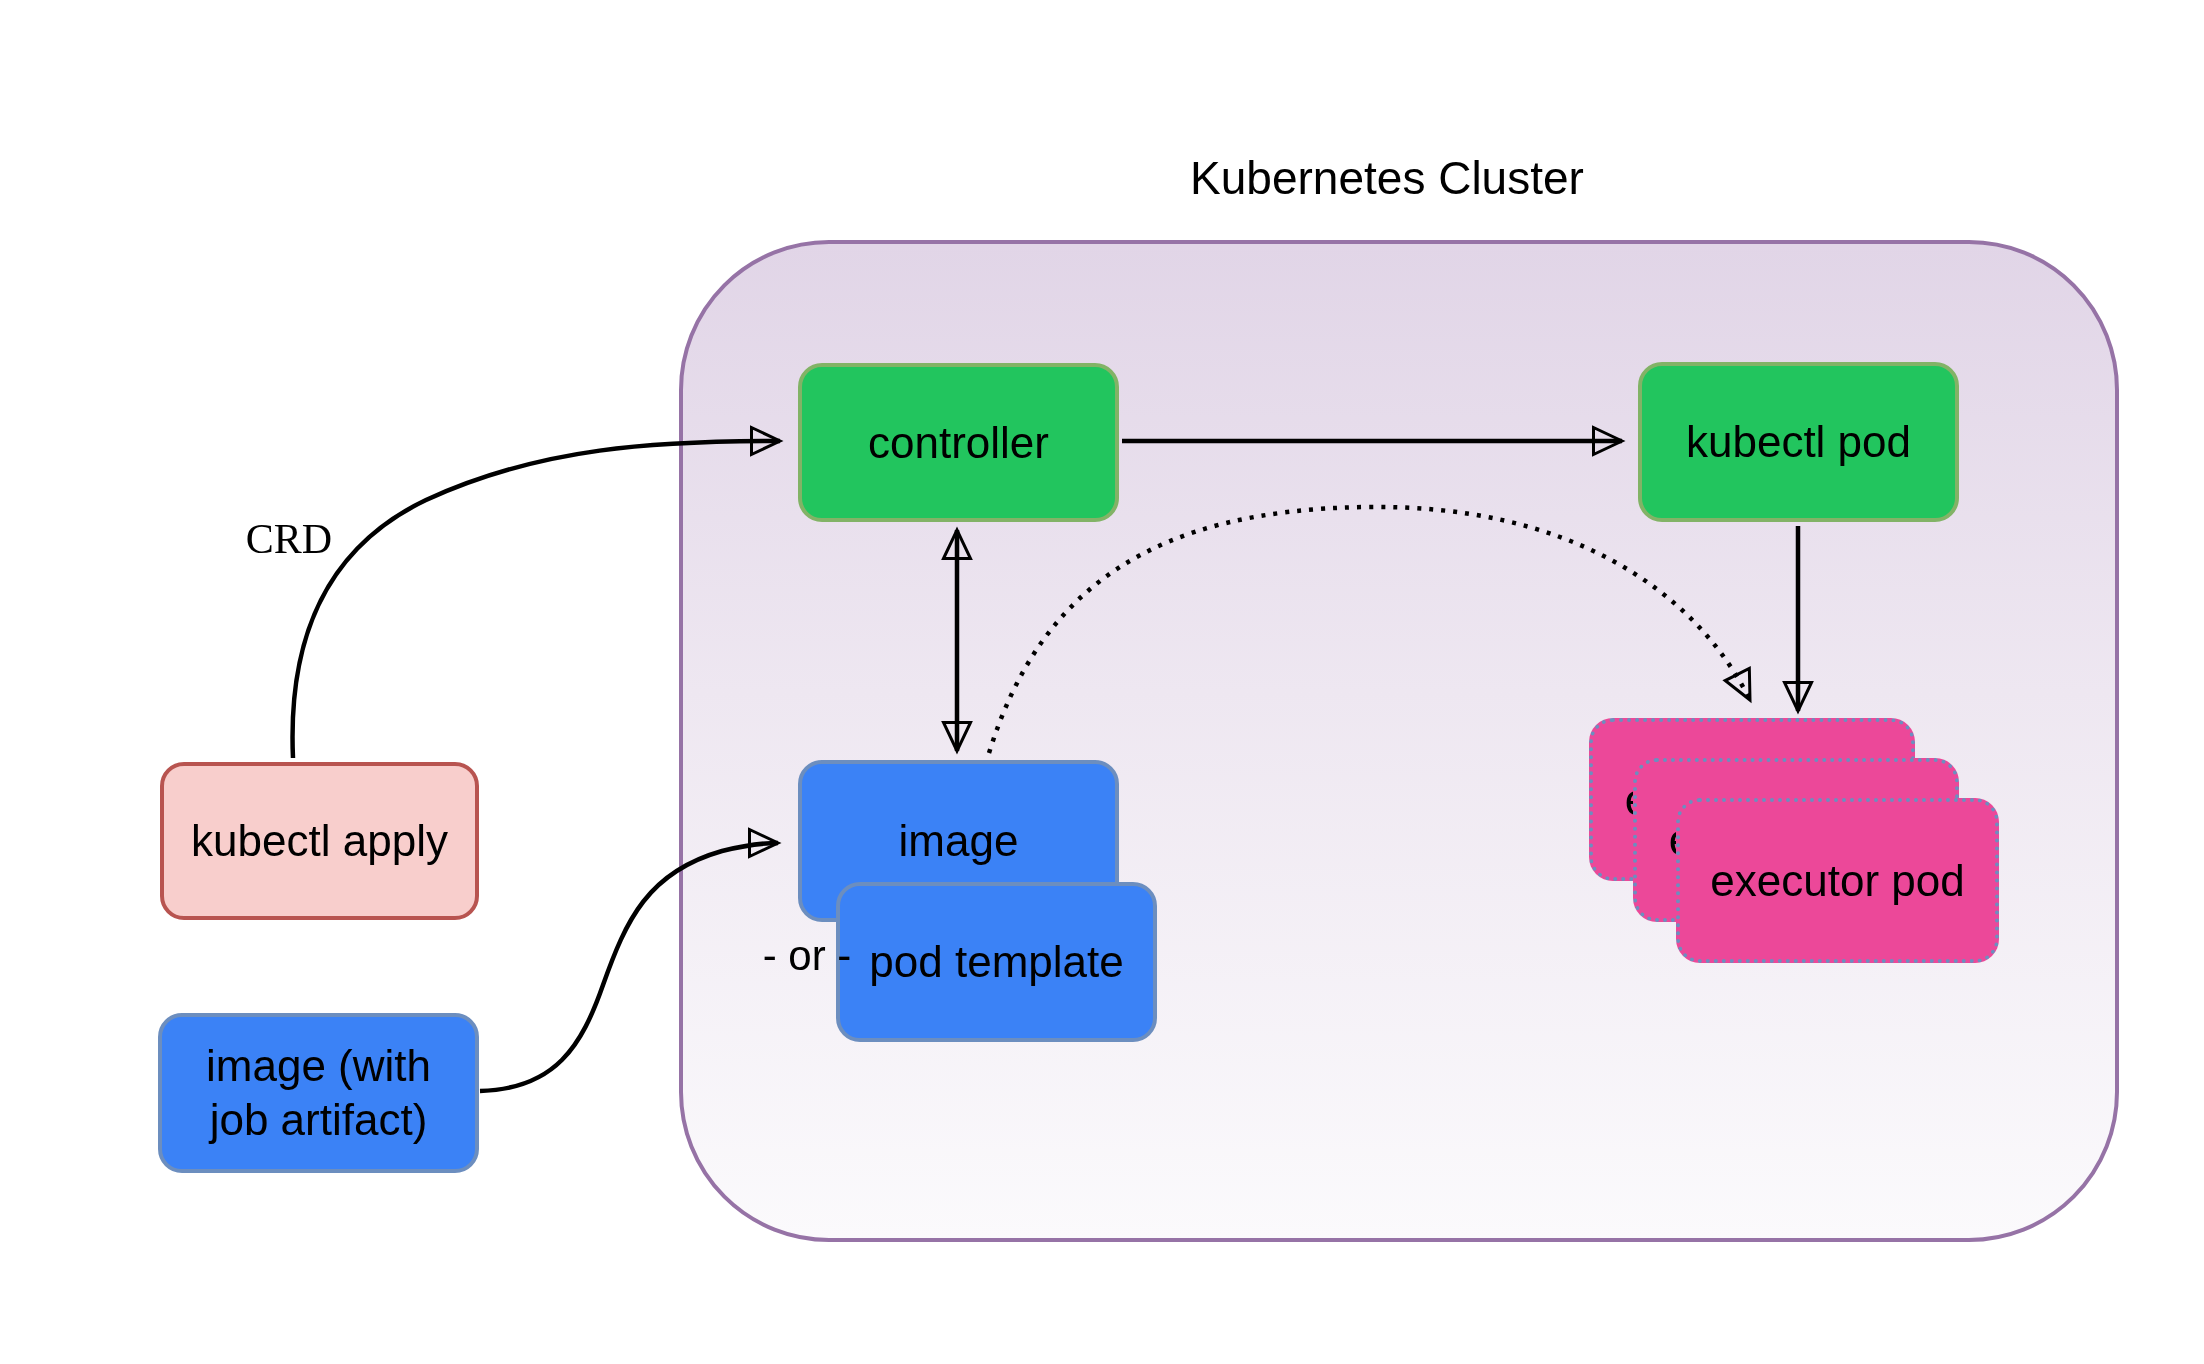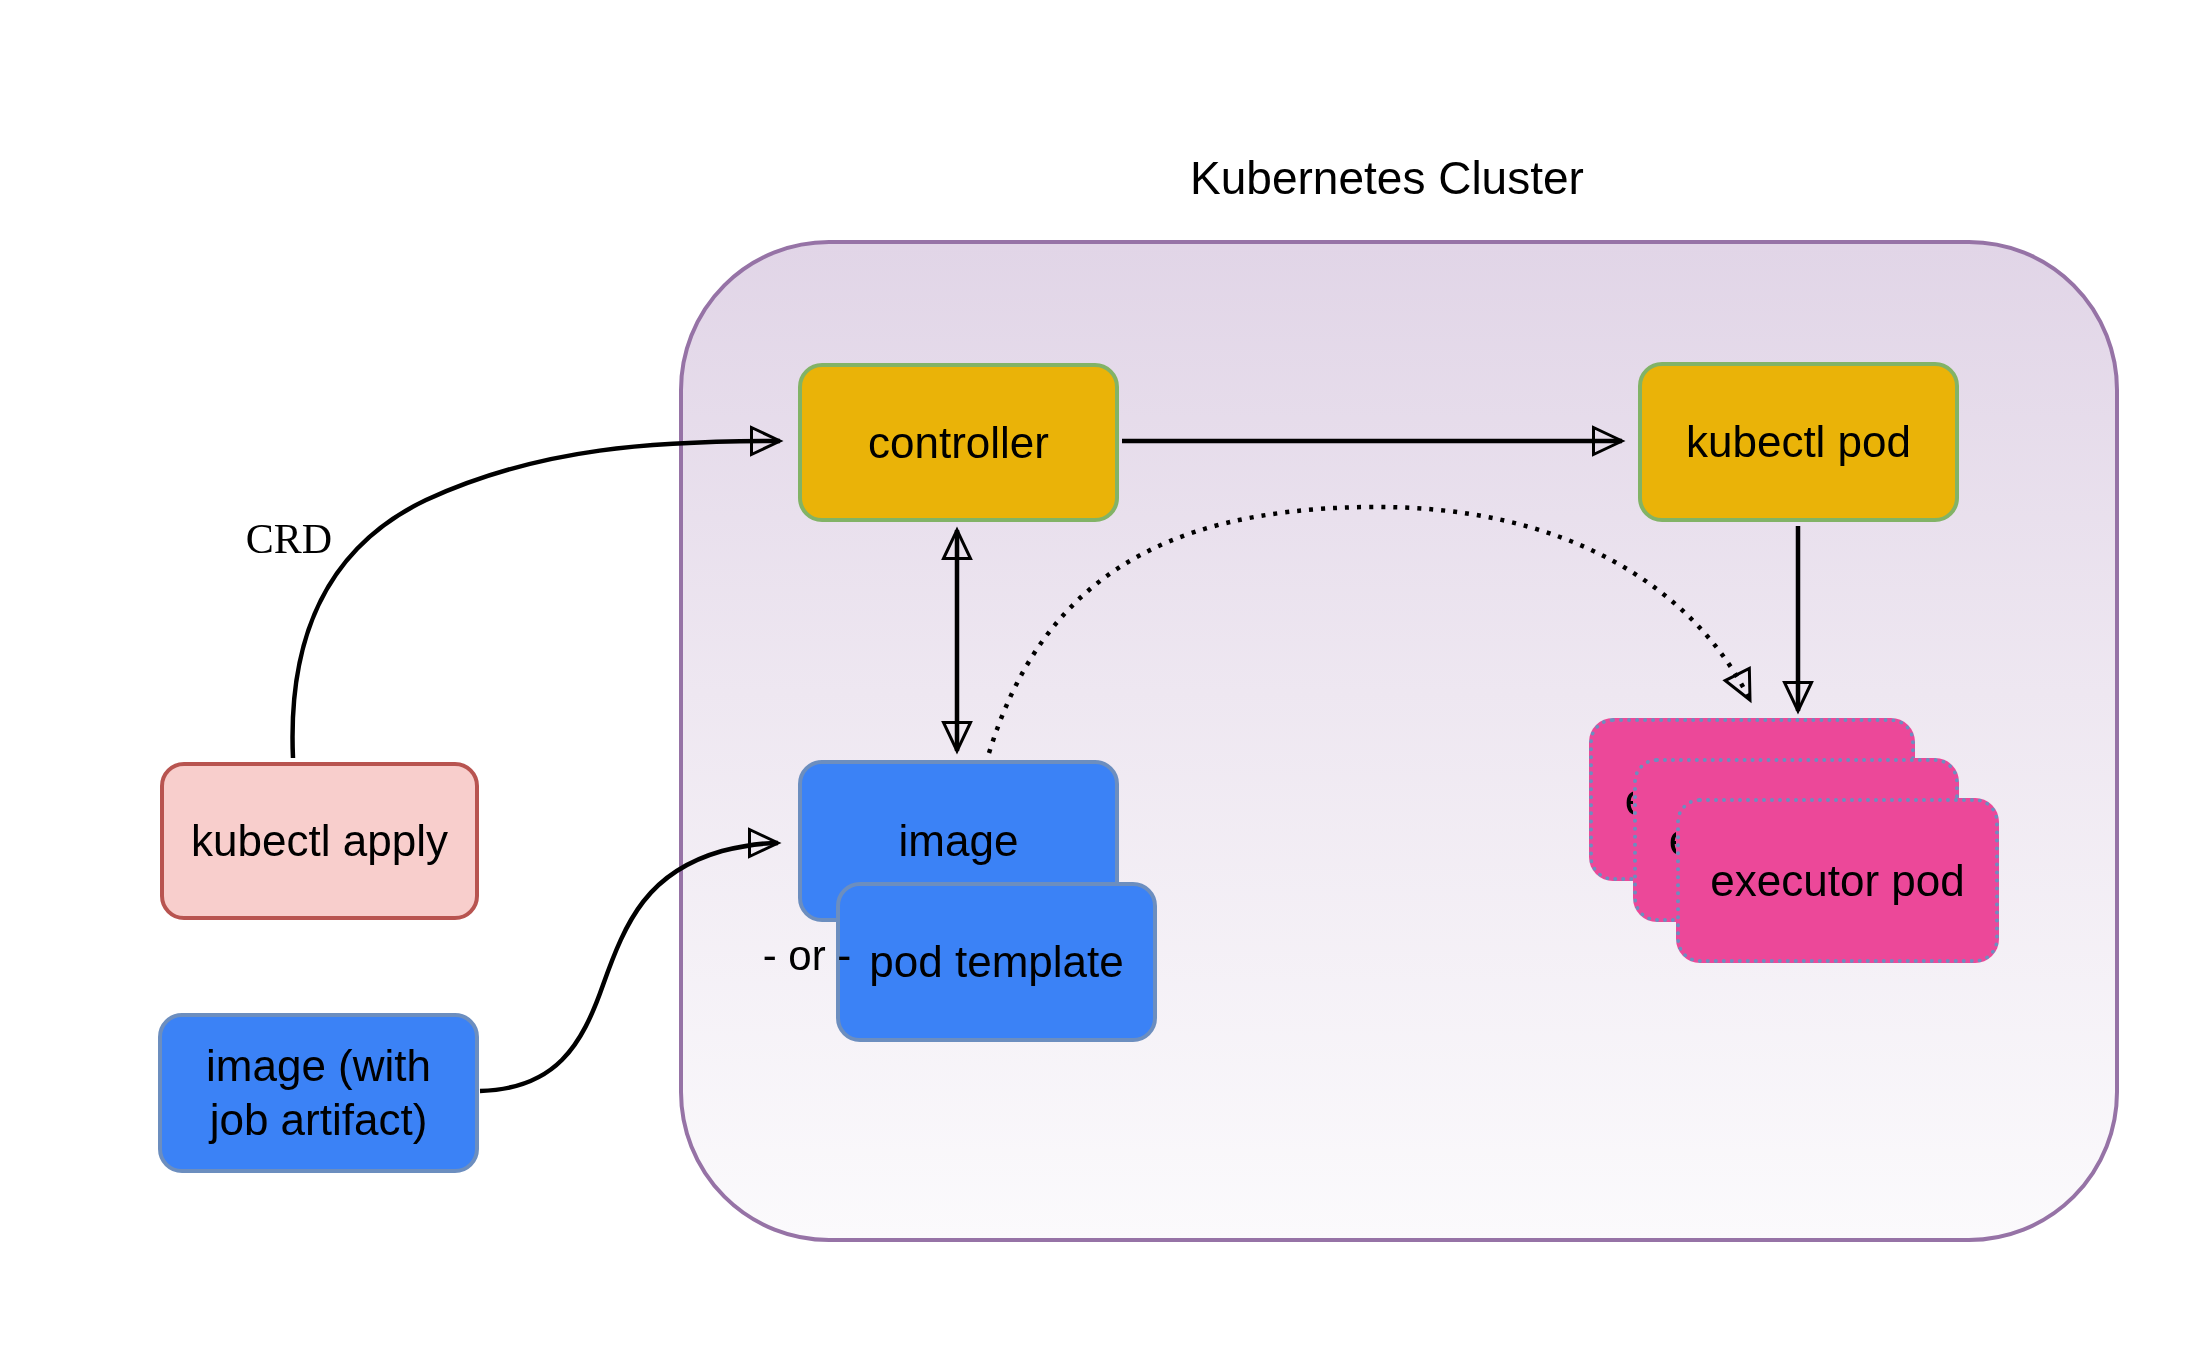--- a/index.html
+++ b/index.html
@@ -28,21 +28,21 @@
     white-space:nowrap;
   }
   .node{
     position:absolute;
     box-sizing:border-box;
     border-radius:24px;
     display:flex;align-items:center;justify-content:center;
     font-size:44px;line-height:54px;
     text-align:center;
   }
-  .node.green{background:#eab308;border:4px solid #82b366;}
+  .node.green{background:#22c55e;border:4px solid #82b366;}
   .node.blue{background:#3b82f6;border:4px solid #6c8ebf;}
   .node.red{background:#f8cecc;border:4px solid #b85450;}
   .node.blue-dotted{background:#ec4899;border:4px dotted #6c8ebf;}
   .floating-label{
     position:absolute;
     font-size:42px;line-height:50px;
     text-align:center;
     white-space:nowrap;
   }
   svg.edges{

